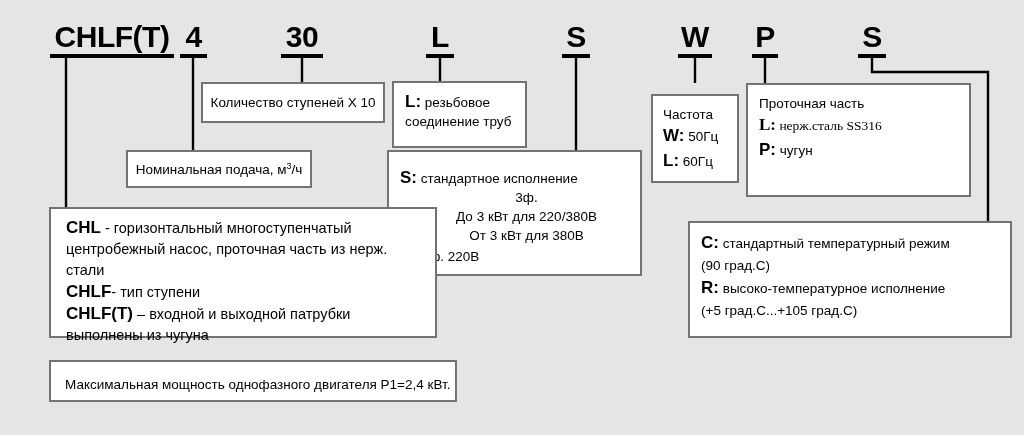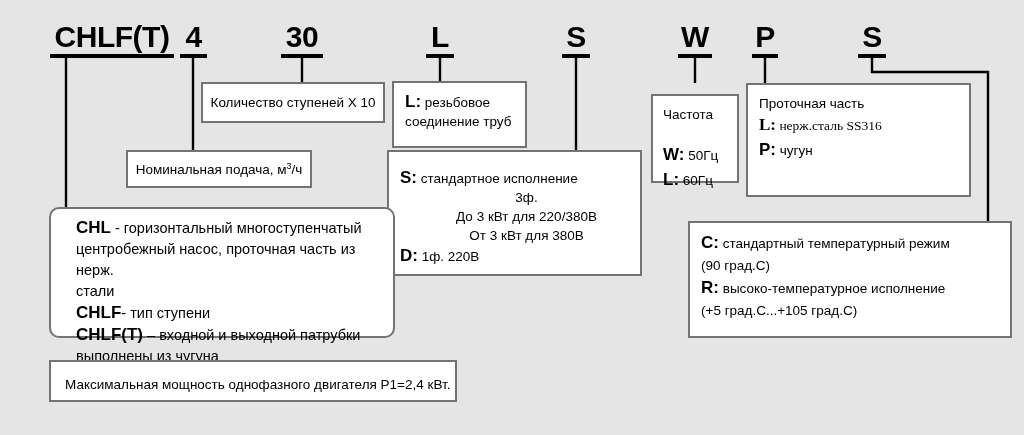--- a/index.html
+++ b/index.html
@@ -106,38 +106,38 @@
   <div class="box" style="left:387px;top:150px;width:255px;height:126px;padding-top:16px;padding-left:11px;">
     <p class="ln"><span class="key">S:</span>&nbsp;<span>стандартное исполнение</span></p>
     <p class="ln indent">3ф.</p>
     <p class="ln indent">До 3 кВт для 220/380В</p>
     <p class="ln indent">От 3 кВт для 380В</p>
     <p class="ln" style="margin-top:1px;"><span class="key">D:</span>&nbsp;<span>1ф. 220В</span></p>
   </div>
 
   <div class="box" style="left:651px;top:94px;width:88px;height:89px;padding-top:9px;padding-left:10px;">
     <p class="ln">Частота</p>
-    <p class="ln" style="line-height:24px;margin-top:19px;"><span class="key">W:</span>&nbsp;<span>50Гц</span></p>
+    <p class="ln" style="line-height:24px;"><span class="key">W:</span>&nbsp;<span>50Гц</span></p>
     <p class="ln" style="line-height:24px;"><span class="key">L:</span>&nbsp;<span>60Гц</span></p>
   </div>
 
   <div class="box" style="left:746px;top:83px;width:225px;height:114px;padding-top:9px;padding-left:11px;">
     <p class="ln">Проточная часть</p>
     <p class="ln" style="line-height:24px;font-family:Liberation Serif, serif;"><span class="key">L:</span>&nbsp;<span>нерж.сталь SS316</span></p>
     <p class="ln" style="line-height:24px;"><span class="key">P:</span>&nbsp;<span>чугун</span></p>
   </div>
 
   <div class="box" style="left:688px;top:221px;width:324px;height:117px;padding-top:9px;padding-left:11px;">
     <p class="sp"><span class="key">C:</span>&nbsp;<span>стандартный температурный режим</span></p>
     <p class="sp">(90 град.С)</p>
     <p class="sp"><span class="key">R:</span>&nbsp;<span>высоко-температурное исполнение</span></p>
     <p class="sp">(+5 град.С...+105 град.С)</p>
   </div>
 
-  <div class="box" style="left:49px;top:207px;width:346px;height:131px;padding-top:8px;padding-left:25px;border-radius:10px;">
+  <div class="box" style="left:49px;top:207px;width:388px;height:131px;padding-top:8px;padding-left:15px;">
     <p class="big"><span class="key">CHL</span><span> - горизонтальный многоступенчатый</span></p>
     <p class="big">центробежный насос, проточная часть из нерж.</p>
     <p class="big">стали</p>
     <p class="big"><span class="key">CHLF</span><span>- тип ступени</span></p>
     <p class="big"><span class="key">CHLF(T)</span><span> – входной и выходной патрубки</span></p>
     <p class="big">выполнены из чугуна</p>
   </div>
 
   <div class="box" style="left:49px;top:360px;width:408px;height:42px;display:flex;align-items:flex-end;padding-left:14px;">
     <p class="ln">Максимальная мощность однофазного двигателя Р1=2,4 кВт.</p>

